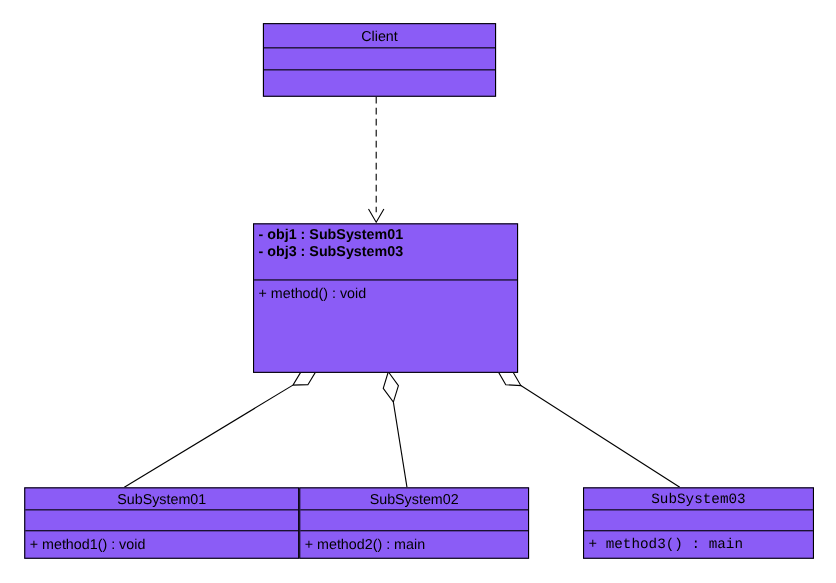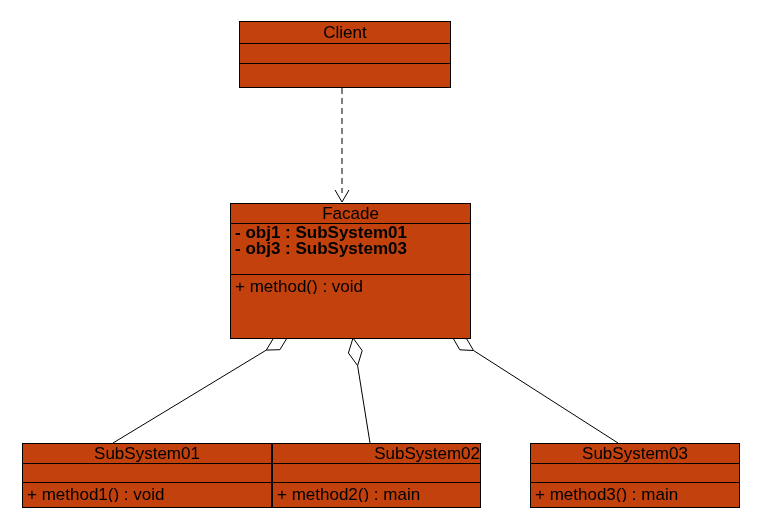--- a/index.html
+++ b/index.html
@@ -20,22 +20,22 @@
     position: absolute;
     left: 0;
     top: 0;
     width: 760px;
     height: 530px;
   }
   .uml-class {
     position: absolute;
     box-sizing: border-box;
     border: 1px solid #000000;
-    background: #c2410c;
-    font-size: 17px;
+    background: #8b5cf6;
+    font-size: 13px;
   }
   .compartment {
     box-sizing: content-box;
     overflow: hidden;
   }
   .compartment.title {
     text-align: center;
     border-bottom: 1px solid #000000;
     white-space: nowrap;
   }
@@ -81,47 +81,46 @@
       <polygon points="453,338 466.6,338.7 473.5,350.5 459.8,349.8" fill="#ffffff"></polygon>
     </g>
   </svg>
 
   <div class="uml-class" style="left:239px; top:21px; width:212px; height:67px;">
     <div class="compartment title" style="height:21px; line-height:21px;">Client</div>
     <div class="compartment attrs" style="height:18px; padding:1px 4px 0 4px;"></div>
   </div>
 
   <div class="uml-class" style="left:230px; top:203px; width:241px; height:136px;">
-    <div class="compartment title" style="height:19px; line-height:19px;">Facade</div>
     <div class="compartment attrs" style="height:49px;font-weight:bold;">
       <div class="member">- obj1 : SubSystem01</div>
       <div class="member">- obj3 : SubSystem03</div>
     </div>
     <div class="compartment methods">
       <div class="member">+ method() : void</div>
     </div>
   </div>
 
   <div class="uml-class" style="left:22px; top:443px; width:250px; height:65px;">
     <div class="compartment title" style="height:19px; line-height:19px;">SubSystem01</div>
     <div class="compartment attrs" style="height:17px;"></div>
     <div class="compartment methods">
       <div class="member">+ method1() : void</div>
     </div>
   </div>
 
   <div class="uml-class" style="left:272px; top:443px; width:209px; height:65px;">
-    <div class="compartment title" style="height:19px; line-height:19px;text-align:right;">SubSystem02</div>
+    <div class="compartment title" style="height:19px; line-height:19px;">SubSystem02</div>
     <div class="compartment attrs" style="height:17px;"></div>
     <div class="compartment methods">
       <div class="member">+ method2() : main</div>
     </div>
   </div>
 
-  <div class="uml-class" style="left:530px; top:443px; width:210px; height:65px;">
+  <div class="uml-class" style="left:530px; top:443px; width:210px; height:65px;font-family:Liberation Mono, monospace;">
     <div class="compartment title" style="height:19px; line-height:19px;">SubSystem03</div>
     <div class="compartment attrs" style="height:17px;"></div>
     <div class="compartment methods">
       <div class="member">+ method3() : main</div>
     </div>
   </div>
 
 </div>
 
 </body></html>

